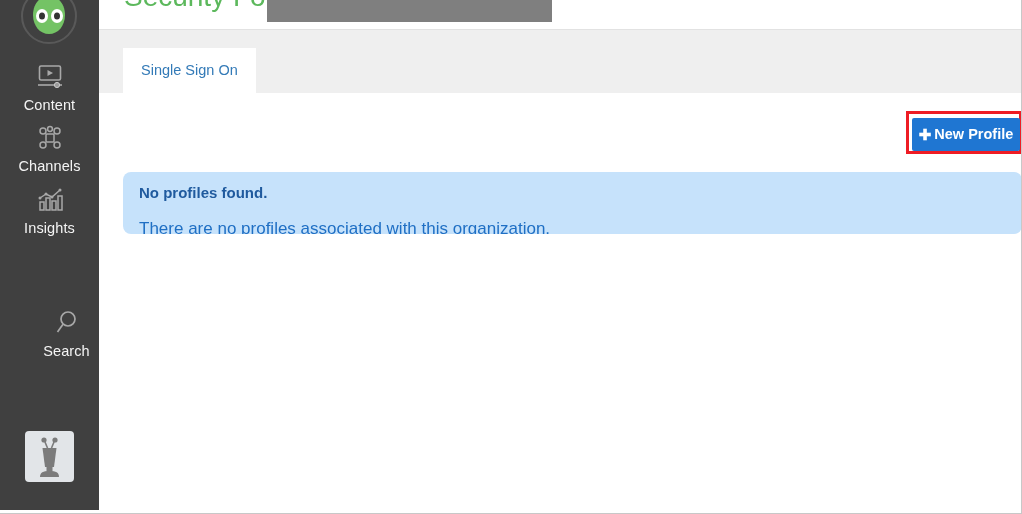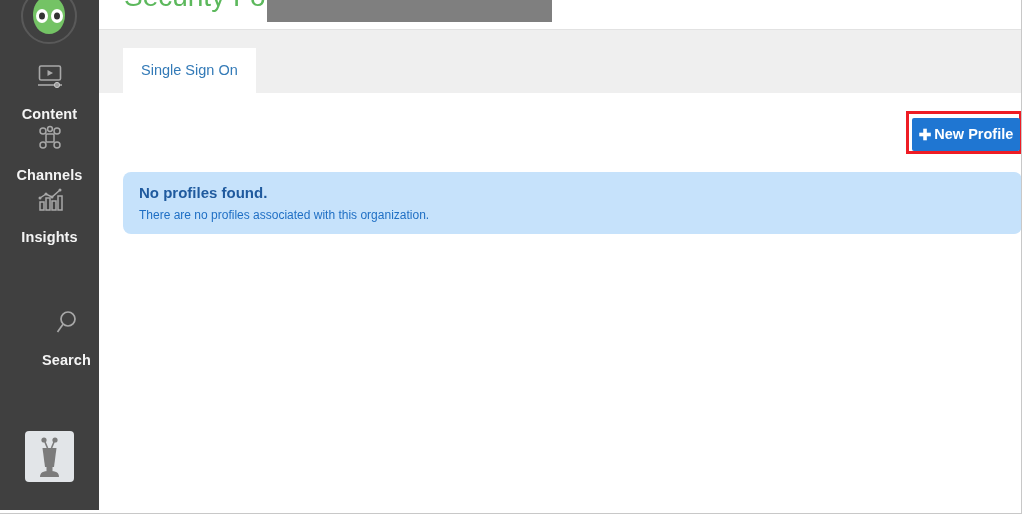--- a/index.html
+++ b/index.html
@@ -58,24 +58,24 @@
   .nav-icon {
     display: block;
     height: 34px;
     line-height: 34px;
     margin: 0 auto;
   }
   .nav-icon svg { display: block; margin: 0 auto; }
   .nav-label {
     display: block;
     font-size: 14.5px;
-    font-weight: bold;
+    font-weight: normal;
     color: #f4f4f4;
     letter-spacing: 0.1px;
-    margin-top: 10px;
+    margin-top: 1px;
   }
 
   .user-avatar {
     position: absolute;
     left: 25px;
     top: 431px;
     width: 49px;
     height: 51px;
     background: #e2e5e8;
     border-radius: 4px;
@@ -220,24 +220,24 @@
   #alert-title {
     display: block;
     font-size: 15px;
     font-weight: bold;
     color: #1f5a9e;
     line-height: 20px;
     margin: 0;
   }
   #alert-message {
     display: block;
-    font-size: 12px;
+    font-size: 17px;
     color: #1f6fc4;
     line-height: 21px;
-    margin-top: 2px;
+    margin-top: 15px;
   }
 
   
   #window-border-bottom {
     position: absolute;
     left: 0;
     bottom: 0;
     width: 1022px;
     height: 2px;
     background: #ffffff;

